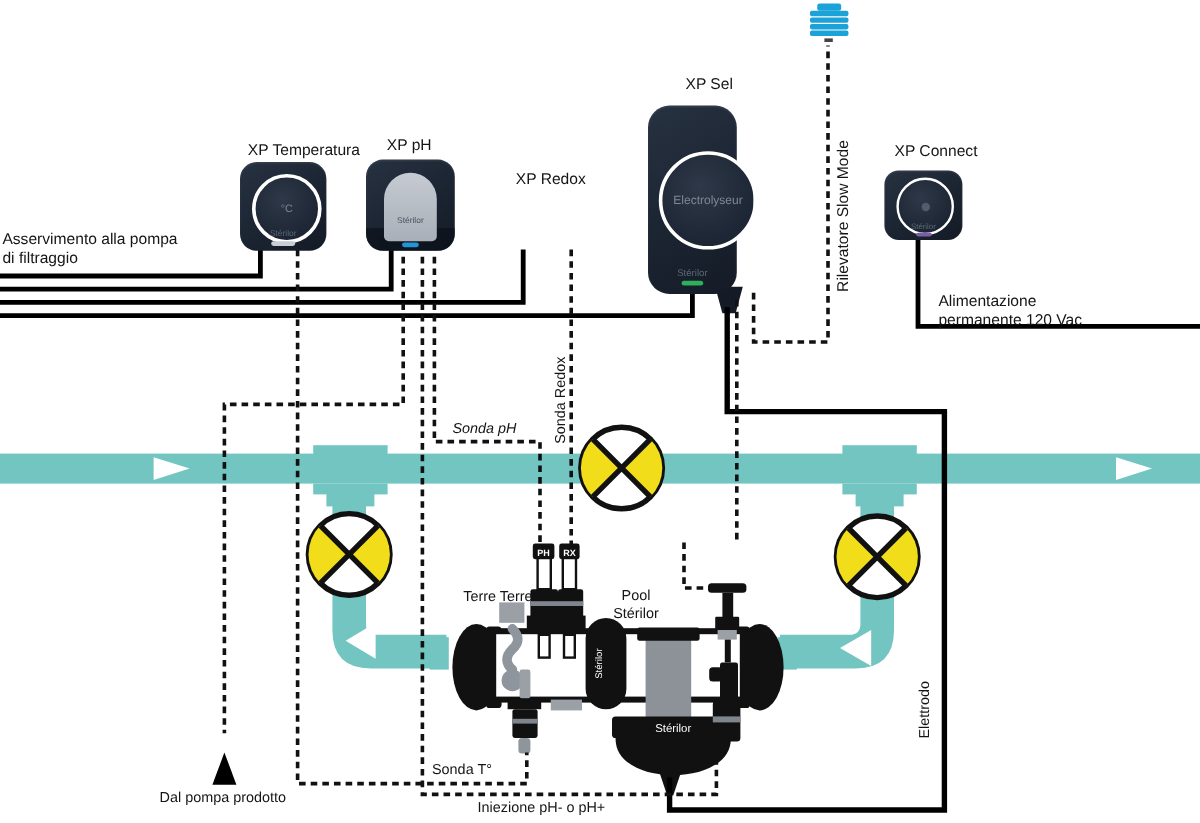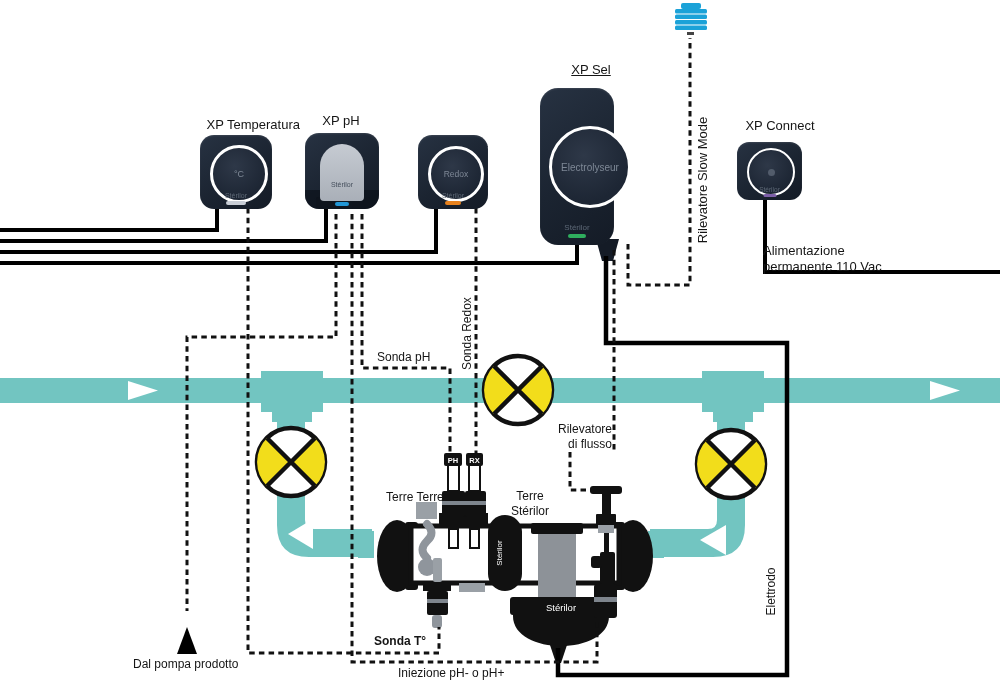--- a/index.html
+++ b/index.html
@@ -163,90 +163,83 @@
   </g>
   <polygon points="187,627 177,654 197,654" fill="#000"></polygon>
 
   <text x="453" y="463" text-anchor="middle" font-size="7.5" font-weight="bold" fill="#fff">PH</text>
   <text x="474.5" y="463" text-anchor="middle" font-size="7.5" font-weight="bold" fill="#fff">RX</text>
 </svg>
 
 <div class="lbl center" style="left:160px;top:117px;width:140px;text-align:right;">XP Temperatura</div>
 <div class="lbl center" style="left:291px;top:113px;width:100px;">XP pH</div>
 <div class="lbl center" style="left:399px;top:117px;width:120px;margin-top:24px;">XP Redox</div>
-<div class="lbl center" style="left:531px;top:62px;width:120px;text-decoration:underline;">XP Sel</div>
+<div class="lbl center" style="left:531px;top:62px;width:120px;">XP Sel</div>
 <div class="lbl center" style="left:720px;top:118px;width:120px;">XP Connect</div>
 
 <div class="device" style="left:200px;top:135px;width:72px;height:74px;">
   <div class="ring" style="left:10px;top:10px;width:52px;height:52px;font-size:9px;">
     <span>°C</span>
   </div>
   <div class="brand" style="bottom:9px;">Stérilor</div>
   <div class="bar bar-t"></div>
 </div>
 
 <div class="device" style="left:305px;top:133px;width:74px;height:76px;">
   <div class="phbase"></div>
   <div class="plug" style="left:11px;width:20px;"></div>
   <div class="plug" style="right:9px;width:18px;"></div>
   <div class="dome">
     <div class="brand">Stérilor</div>
   </div>
   <div class="bar bar-ph"></div>
 </div>
 
-<div class="device" style="left:418px;top:135px;width:70px;height:74px;">
-  <div class="ring" style="left:10px;top:11px;width:50px;height:50px;font-size:8.5px;">
-    <span>Redox</span>
-  </div>
-  <div class="brand" style="bottom:9px;">Stérilor</div>
-  <div class="bar bar-rx"></div>
-</div>
 
 <div class="device" style="left:540px;top:88px;width:74px;height:157px;border-radius:18px;">
   <div class="ring" style="left:9px;top:38px;width:76px;height:76px;font-size:10px;border-width:3.5px;">
     <span>Electrolyseur</span>
   </div>
   <div class="brand" style="bottom:13px;font-size:8px;">Stérilor</div>
   <div class="bar bar-sel"></div>
 </div>
 
 <div class="device" style="left:737px;top:142px;width:65px;height:58px;border-radius:12px;">
   <div class="ring" style="left:10px;top:6px;width:44px;height:44px;border-width:2.5px;">
     <div class="dot"></div>
   </div>
   <div class="brand" style="bottom:6px;font-size:6.5px;">Stérilor</div>
   <div class="bar bar-con"></div>
 </div>
 
-
-<div class="lbl" style="left:763px;top:243px;">
+<div class="lbl" style="left:2px;top:191px;">
+  <div>Asservimento alla pompa</div>
+  <div>di filtraggio</div>
+</div>
+
+<div class="lbl" style="left:782px;top:243px;">
   <div>Alimentazione</div>
-  <div>permanente 110 Vac</div>
+  <div>permanente 120 Vac</div>
 </div>
 
 <div class="lbl center rot" style="left:633px;top:172px;width:140px;height:16px;">Rilevatore Slow Mode</div>
 
-<div class="lbl small" style="left:377px;top:350px;">Sonda pH</div>
+<div class="lbl small" style="left:377px;top:350px;font-style:italic;">Sonda pH</div>
 
 <div class="lbl small center rot" style="left:422px;top:326px;width:90px;height:15px;">Sonda Redox</div>
 
-<div class="lbl small right" style="left:520px;top:422px;width:92px;">
-  <div>Rilevatore</div>
-  <div>di flusso</div>
-</div>
 
 <div class="lbl small" style="left:386px;top:490px;">Terre Terre</div>
 
 <div class="lbl small center" style="left:494px;top:489px;width:72px;">
-  <div>Terre</div>
+  <div>Pool</div>
   <div>Stérilor</div>
 </div>
 
-<div class="lbl small" style="left:374px;top:634px;font-weight:bold;">Sonda T°</div>
+<div class="lbl small" style="left:360px;top:634px;">Sonda T°</div>
 
 <div class="lbl small" style="left:133px;top:657px;">Dal pompa prodotto</div>
 
 <div class="lbl small" style="left:398px;top:666px;">Iniezione pH- o pH+</div>
 
 <div class="lbl small center rot" style="left:736px;top:584px;width:70px;height:15px;">Elettrodo</div>
 
 <div class="lbl center rot whitetext" style="left:467px;top:546px;width:64px;height:14px;font-size:8px;">Stérilor</div>
 <div class="lbl center whitetext" style="left:511px;top:600px;width:100px;font-size:9.5px;">Stérilor</div>
 

